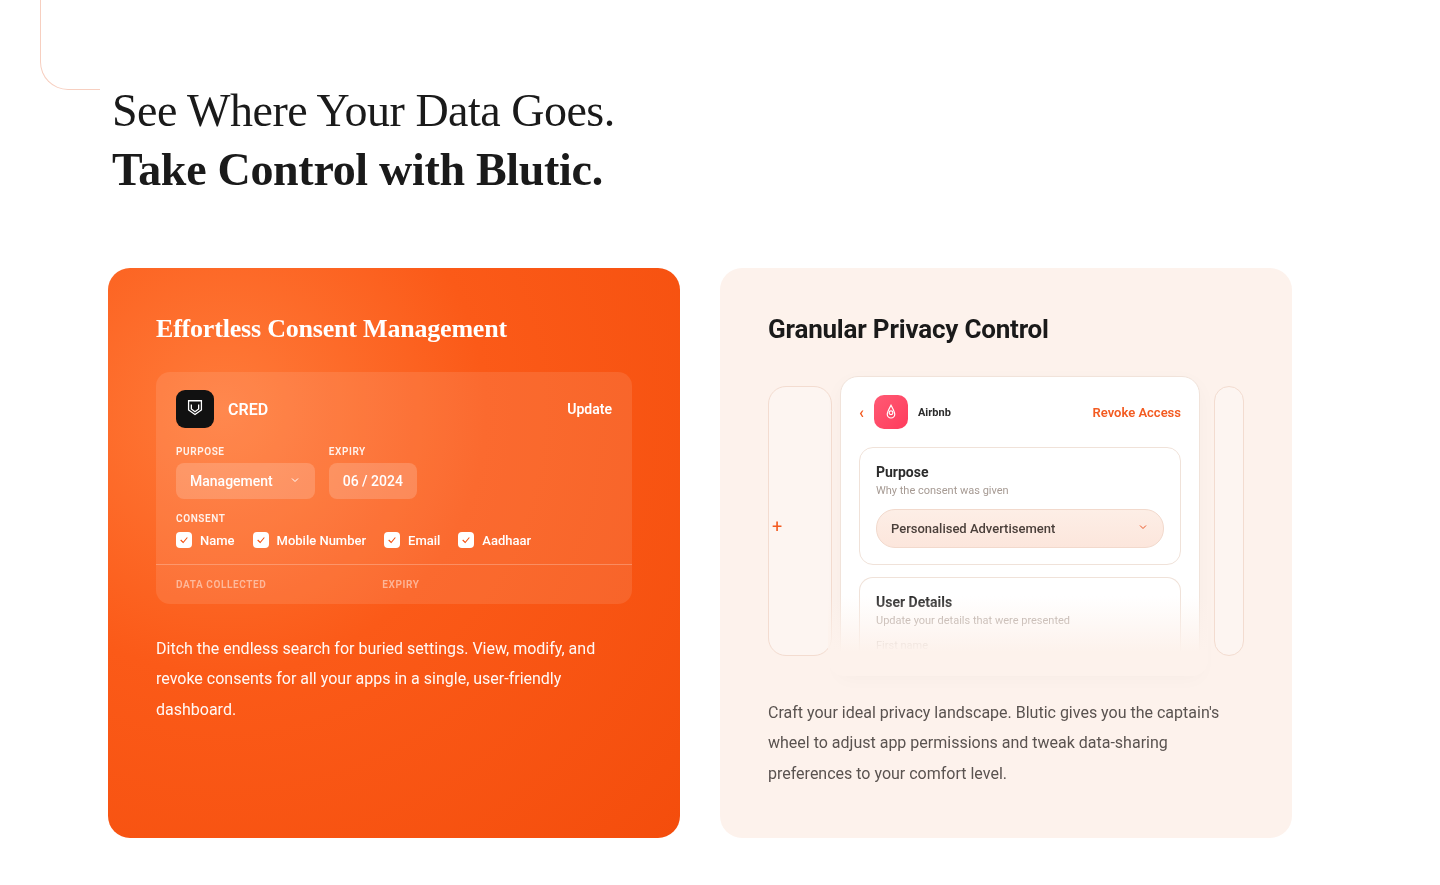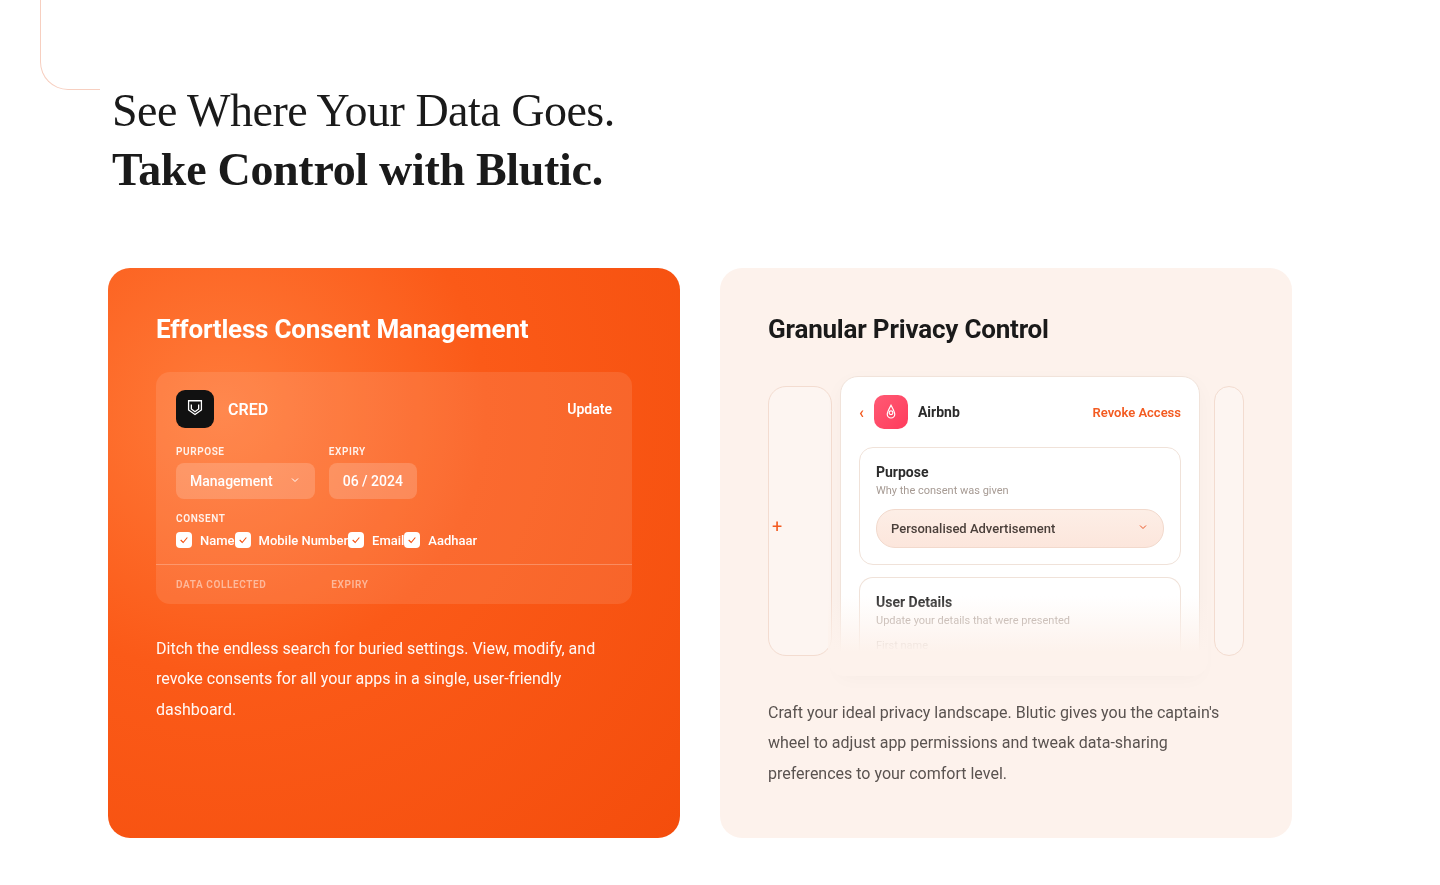--- a/index.html
+++ b/index.html
@@ -51,20 +51,21 @@
     color: #fff;
     padding: 46px 48px 40px 48px;
     position: relative;
     overflow: hidden;
   }
   .card-orange h2 {
     font-size: 26px;
     font-weight: 700;
     letter-spacing: -0.2px;
     margin-bottom: 28px;
+    font-family: Liberation Serif, serif;
   }
   .consent-card {
     background: rgba(255,255,255,0.10);
     border-radius: 14px;
     padding: 18px 20px 14px 20px;
     margin-bottom: 4px;
     position: relative;
     overflow: hidden;
   }
   .app-row { display: flex; align-items: center; justify-content: space-between; margin-bottom: 18px; }
@@ -85,42 +86,42 @@
     border-radius: 8px;
     padding: 8px 14px;
     display: flex; align-items: center; gap: 10px;
     font-size: 14px; font-weight: 500;
     height: 36px;
     white-space: nowrap;
   }
   .chevron { margin-left: 6px; }
 
   .consent-label { font-size: 10px; letter-spacing: 0.6px; font-weight: 600; opacity: 0.9; margin-bottom: 8px; }
-  .consent-items { display:flex; flex-wrap: wrap; margin-top: 6px; }
+  .consent-items { display:flex; gap: 18px; flex-wrap: wrap; margin-top: 6px; }
   .consent-item { display:flex; align-items:center; gap:8px; font-size:13px; font-weight:500; }
   .checkbox {
     width:16px;height:16px;border-radius:4px;background:#fff;
     display:flex;align-items:center;justify-content:center;
   }
   .checkbox svg { width:10px;height:10px; stroke:#f44d0c; stroke-width:2.6; fill:none; }
 
   .divider {
     height:1px; background: rgba(255,255,255,0.25);
     margin: 16px -20px 14px -20px;
   }
   .paytm-logo {
     width:38px;height:38px;border-radius:9px;background:#fff;
     display:flex;align-items:center;justify-content:center;flex-direction:column;
     font-family: Arial, sans-serif;
   }
   .paytm-top { font-size:9px;font-weight:800;color:#173a7a; line-height:1; }
   .paytm-bot { width:22px;height:6px;background:#e02424;border-radius:1px;margin-top:2px; }
 
   .fade-section { opacity: 0.55; margin-top: 12px; }
-  .fade-row { display:flex; gap: 65px; }
+  .fade-row { display:flex; gap: 116px; }
 
   .desc-orange {
     font-size: 16px;
     line-height: 1.9;
     font-weight: 400;
     color: rgba(255,255,255,0.96);
     margin-top: 30px;
   }
 
   
@@ -177,21 +178,21 @@
   }
   .mock-header { display:flex; align-items:center; justify-content:space-between; margin-bottom: 18px; }
   .mock-header-left { display:flex; align-items:center; gap:10px; }
   .back-chevron { color:#f35b21; font-size:16px; font-weight:600; }
   .airbnb-logo {
     width:34px;height:34px;border-radius:10px;
     background: linear-gradient(135deg,#ff5a74,#ff3b5c);
     display:flex;align-items:center;justify-content:center;
   }
   .airbnb-logo svg { width:18px;height:18px; stroke:#fff; fill:none; stroke-width:1.6; }
-  .mock-app-name { font-size:14px; font-weight:700; color:#2b2b2b; }
+  .mock-app-name { font-size:11px; font-weight:700; color:#2b2b2b; }
   .revoke-link { font-size:13px; font-weight:600; color:#f35b21;text-align:right; }
 
   .mock-card-inner {
     border:1px solid #f0e2d9;
     border-radius: 14px;
     padding: 16px 16px;
     margin-bottom: 12px;
   }
   .mock-section-title { font-size:14px; font-weight:700; color:#2b2b2b; margin-bottom:4px; }
   .mock-section-sub { font-size:11px; color:#a69a93; margin-bottom: 12px; }

